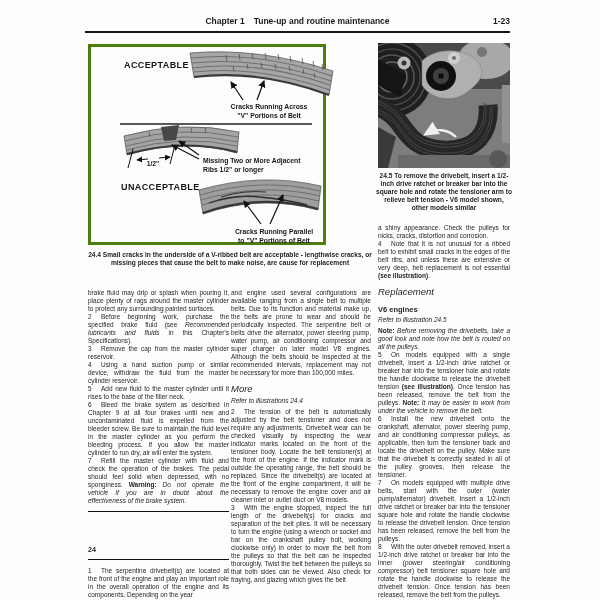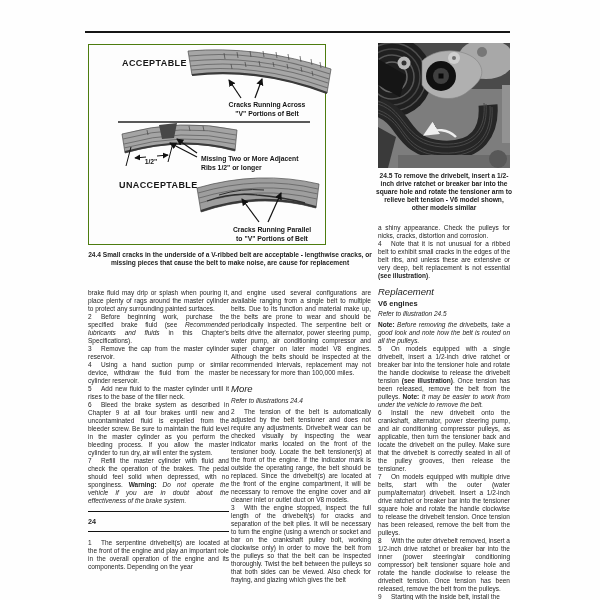--- a/index.html
+++ b/index.html
@@ -7,21 +7,21 @@
         font-family:"Liberation Sans",sans-serif;color:#222;overflow:hidden;}
   
   .header-center{position:absolute;left:85px;top:16px;width:425px;text-align:center;
                  font-weight:bold;font-size:8.5px;color:#1b1b1b;}
   .header-center .gap{display:inline-block;width:9px;}
   .page-number{position:absolute;left:85px;top:16px;width:425px;text-align:right;
                font-weight:bold;font-size:8.5px;color:#1b1b1b;}
   .header-rule{position:absolute;left:85px;top:31px;width:425px;height:2px;background:#151515;}
   
   .figure-box{position:absolute;left:88px;top:44px;width:238px;height:201px;
-              border:1px solid #4d7c0f;background:#fdfdfd;box-sizing:border-box;}
+              border:3px solid #4d7c0f;background:#fdfdfd;box-sizing:border-box;}
   .figure-box svg{display:block;}
   .figure-box text{font-family:"Liberation Sans",sans-serif;fill:#161616;}
   .fmain{font-size:9px;font-weight:bold;letter-spacing:.4px;}
   .flabel{font-size:6.8px;font-weight:bold;}
   .fig-caption{position:absolute;left:88px;top:251px;width:284px;text-align:center;
                font-weight:bold;font-size:6.6px;line-height:8px;color:#1d1d1d;}
   
   .photo{position:absolute;left:378px;top:43px;width:132px;height:125px;background:#787878;overflow:hidden;}
   .photo svg{display:block;}
   .photo-caption{position:absolute;left:376px;top:172px;width:136px;text-align:center;
@@ -29,31 +29,35 @@
   
   .col{position:absolute;font-size:6.5px;line-height:8px;text-align:justify;color:#242424;}
   .col-left{left:88px;top:289px;width:141px;}
   .col-middle{left:231px;top:289px;width:140px;}
   .col-right{left:378px;top:224px;width:132px;}
   .para{margin:0;}
   .pnum{display:inline-block;min-width:13px;}
   .i{font-style:italic;}
   .b{font-weight:bold;}
   .h1{font-weight:normal;font-style:italic;font-size:9.5px;margin:7px 0 3px;text-align:left;line-height:10px;}
-  .h2{font-weight:bold;font-size:7.5px;margin:3px 0 2px;text-align:left;}
+  .h2{font-weight:bold;font-size:7.5px;margin:9px 0 2px;text-align:left;}
   .ref{font-style:italic;margin:0 0 3px;text-align:left;}
   .section-head{display:flex;gap:6px;border-top:1.5px solid #111;border-bottom:1.5px solid #111;
                 margin:6px 0 7px;padding:5px 0;font-weight:bold;font-size:7.2px;line-height:9px;text-align:left;}
-  .sec-num{flex:0 0 auto;}
+  .sec-num{flex:0 0 auto;margin-top:28px;}
 </style>
 </head>
 <body>
 
 <div class="page">
 
+  <div class="header-center">
+    <span>Chapter 1</span><span class="gap"></span><span>Tune-up and routine maintenance</span>
+  </div>
+  <div class="page-number">1-23</div>
   <div class="header-rule"></div>
 
   <div class="figure-box">
     <svg width="280" height="199" viewBox="0 0 280 199">
       <defs>
         <marker id="ah" markerWidth="7" markerHeight="7" refX="5.2" refY="3" orient="auto">
           <path d="M0,0 L6,3 L0,6 Z" fill="#111"></path>
         </marker>
       </defs>
 

